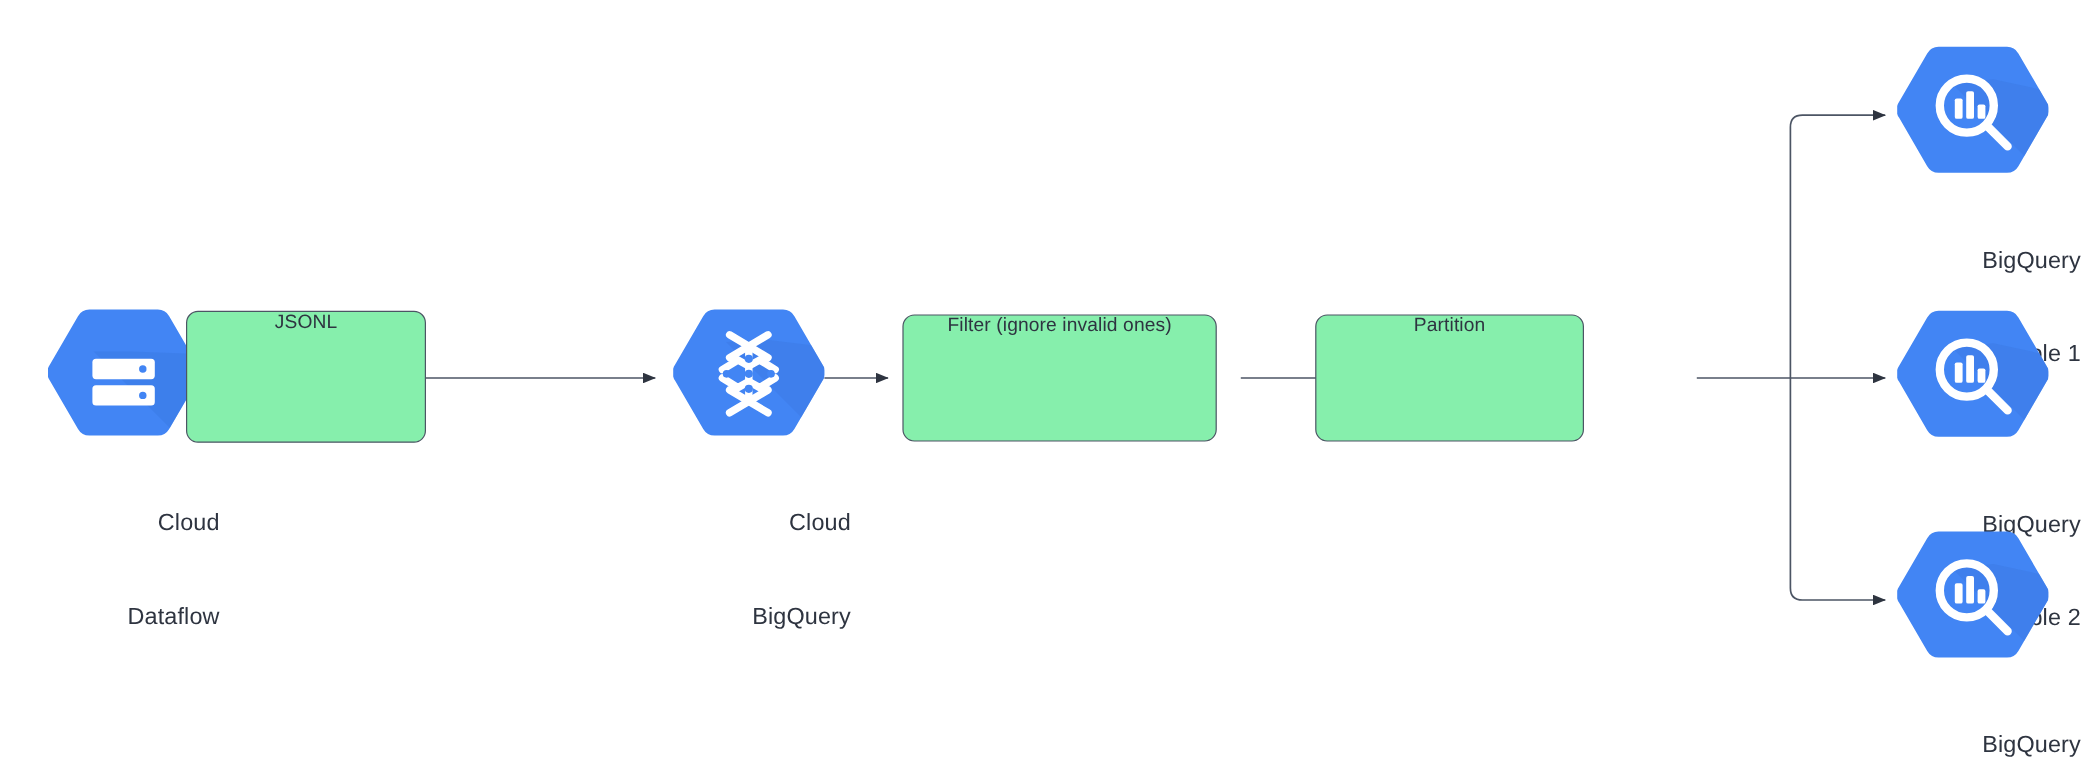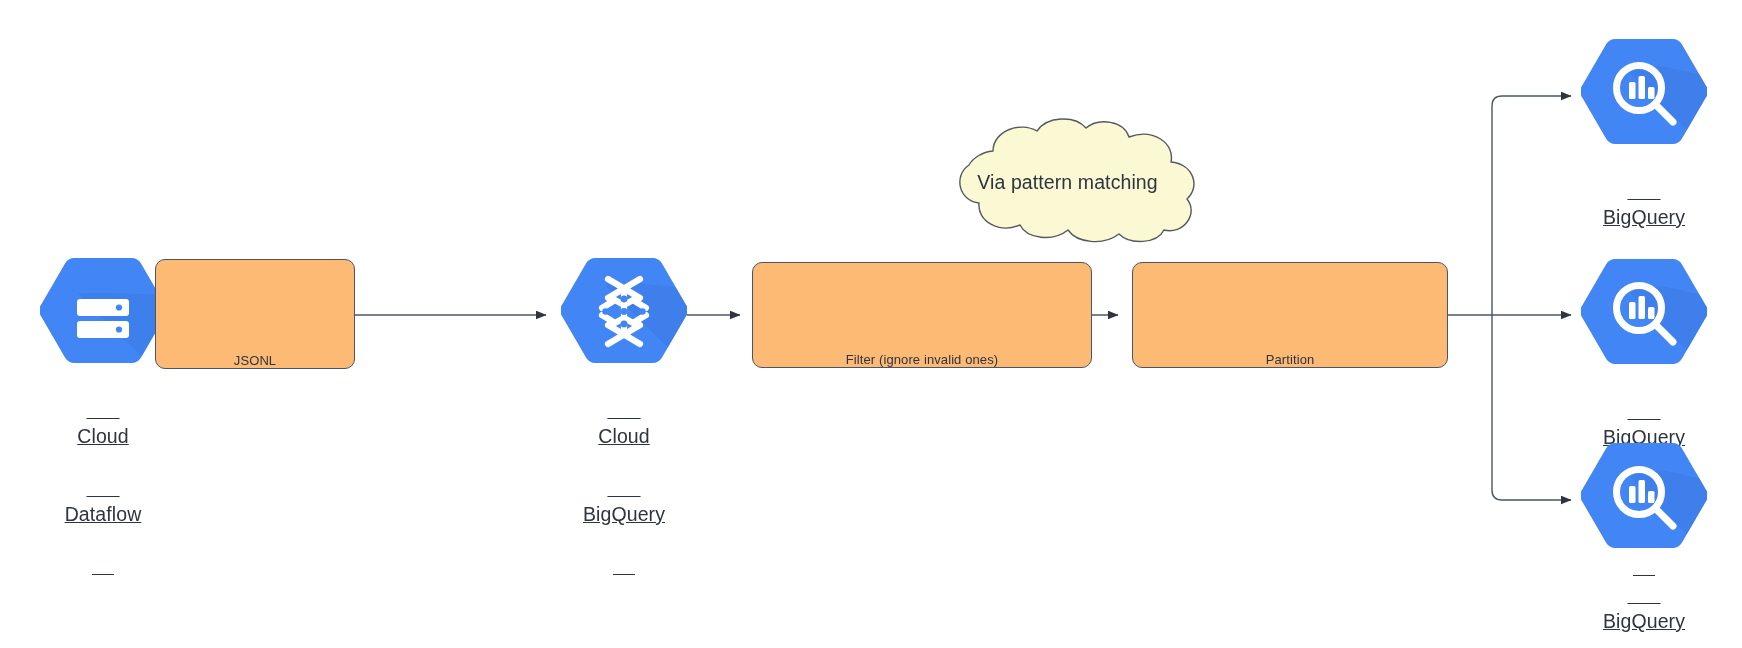--- a/index.html
+++ b/index.html
@@ -35,40 +35,39 @@
   
   .hex-wrap {
     position: absolute;
   }
   .hex-svg { display: block; }
 
   .gcp-label {
     position: absolute;
     left: 50%;
     transform: translateX(-50%);
-    text-align: center;
+    text-align: right;
     font-size: 19.5px;
     line-height: 26px;
     color: #2e3440;
     white-space: pre;
     letter-spacing: 0.1px;
-    text-decoration: underline;
   }
 
   
   .pbox {
     position: absolute;
     box-sizing: border-box;
-    background: #fdba74;
+    background: #86efac;
     border: 1.4px solid #4c5564;
     border-radius: 10px;
     display: flex;
-    align-items: flex-end;
+    align-items: flex-start;
     justify-content: center;
-    font-size: 13px;
+    font-size: 16px;
     color: #2e3440;
     letter-spacing: 0.1px;
   }
 
   
   .cloud-note {
     position: absolute;
   }
   .cloud-note .cloud-text {
     position: absolute;
@@ -187,46 +186,28 @@
           <circle cx="81.5" cy="56.5" r="3.2"></circle>
         </g>
       </svg>
     </div>
     <div class="gcp-label" style="top:116px; width:170px;">
       <div>Cloud</div>
       <div>BigQuery</div>
     </div>
   </div>
 
-  <div class="pbox" style="left:752px; top:262px; width:340px; height:106px;">
+  <div class="pbox" style="left:752px; top:262px; width:262px; height:106px;">
     <span>Filter (ignore invalid ones)</span>
   </div>
 
-  <div class="pbox" style="left:1132px; top:262px; width:316px; height:106px;">
+  <div class="pbox" style="left:1096px; top:262px; width:224px; height:106px;">
     <span>Partition</span>
   </div>
 
-  <div class="cloud-note" style="left:925px; top:118px; width:285px; height:126px;">
-    <svg width="285" height="126" viewBox="0 0 285 126" xmlns="http://www.w3.org/2000/svg">
-      <path d="M68,33
-               C68,13 95,3 112,13
-               C122,-2 150,-3 161,10
-               C174,-1 199,3 204,19
-               C228,10 250,25 246,44
-               C268,46 276,68 262,81
-               C274,96 258,117 239,112
-               C232,126 205,127 194,116
-               C178,128 152,125 143,112
-               C128,124 102,121 95,107
-               C74,116 52,103 54,85
-               C34,83 28,58 44,47
-               C48,40 57,34 68,33 Z" fill="#fbf8d4" stroke="#56595c" stroke-width="1.4" stroke-linejoin="round"></path>
-    </svg>
-    <div class="cloud-text">Via pattern matching</div>
-  </div>
 
   <div class="node" style="left:1581px; top:36px; width:126px; height:170px;">
     <div class="hex-wrap" style="left:0; top:0;">
       <svg class="hex-svg" width="126" height="114" viewBox="0 0 126 114" xmlns="http://www.w3.org/2000/svg">
         <defs>
           <clipPath id="hexclip-bq1">
             <path d="M34.5,3 H91.5 A11,11 0 0 1 101,8.5 L124.5,49 A11,11 0 0 1 124.5,62
                      L101,102.5 A11,11 0 0 1 91.5,108 H34.5 A11,11 0 0 1 25,102.5
                      L1.5,62 A11,11 0 0 1 1.5,49 L25,8.5 A11,11 0 0 1 34.5,3 Z"></path>
           </clipPath>

